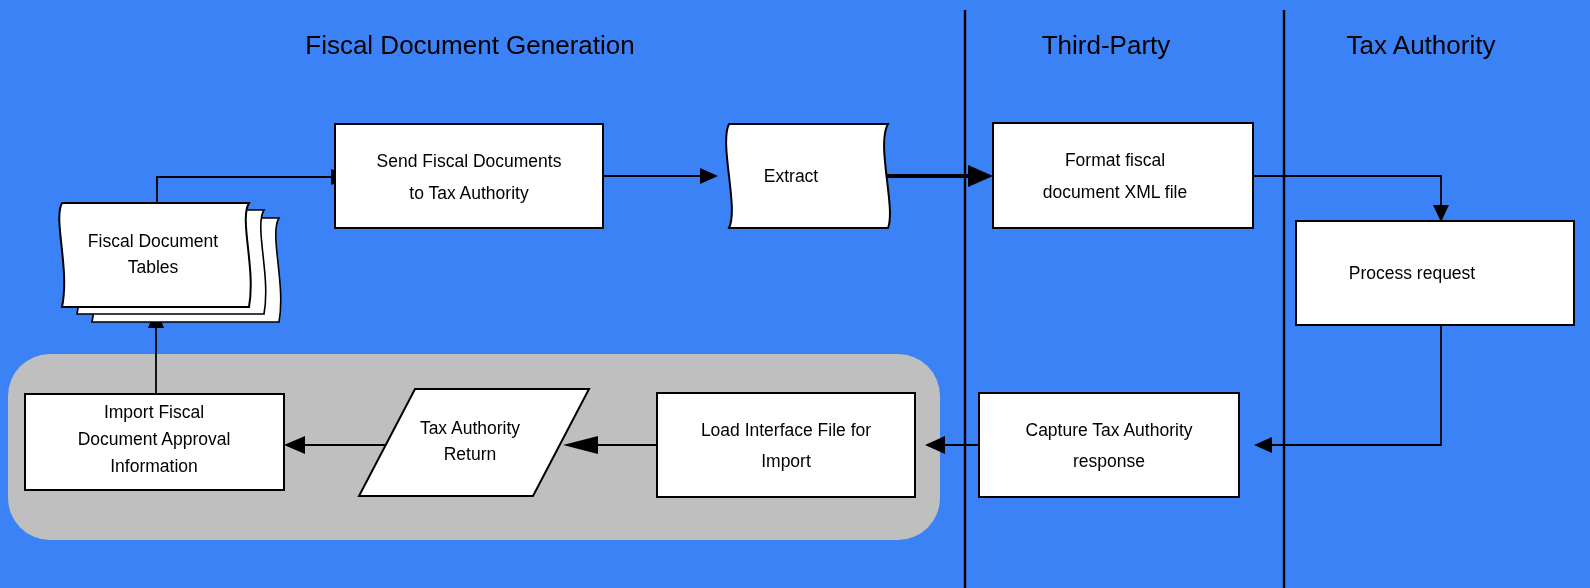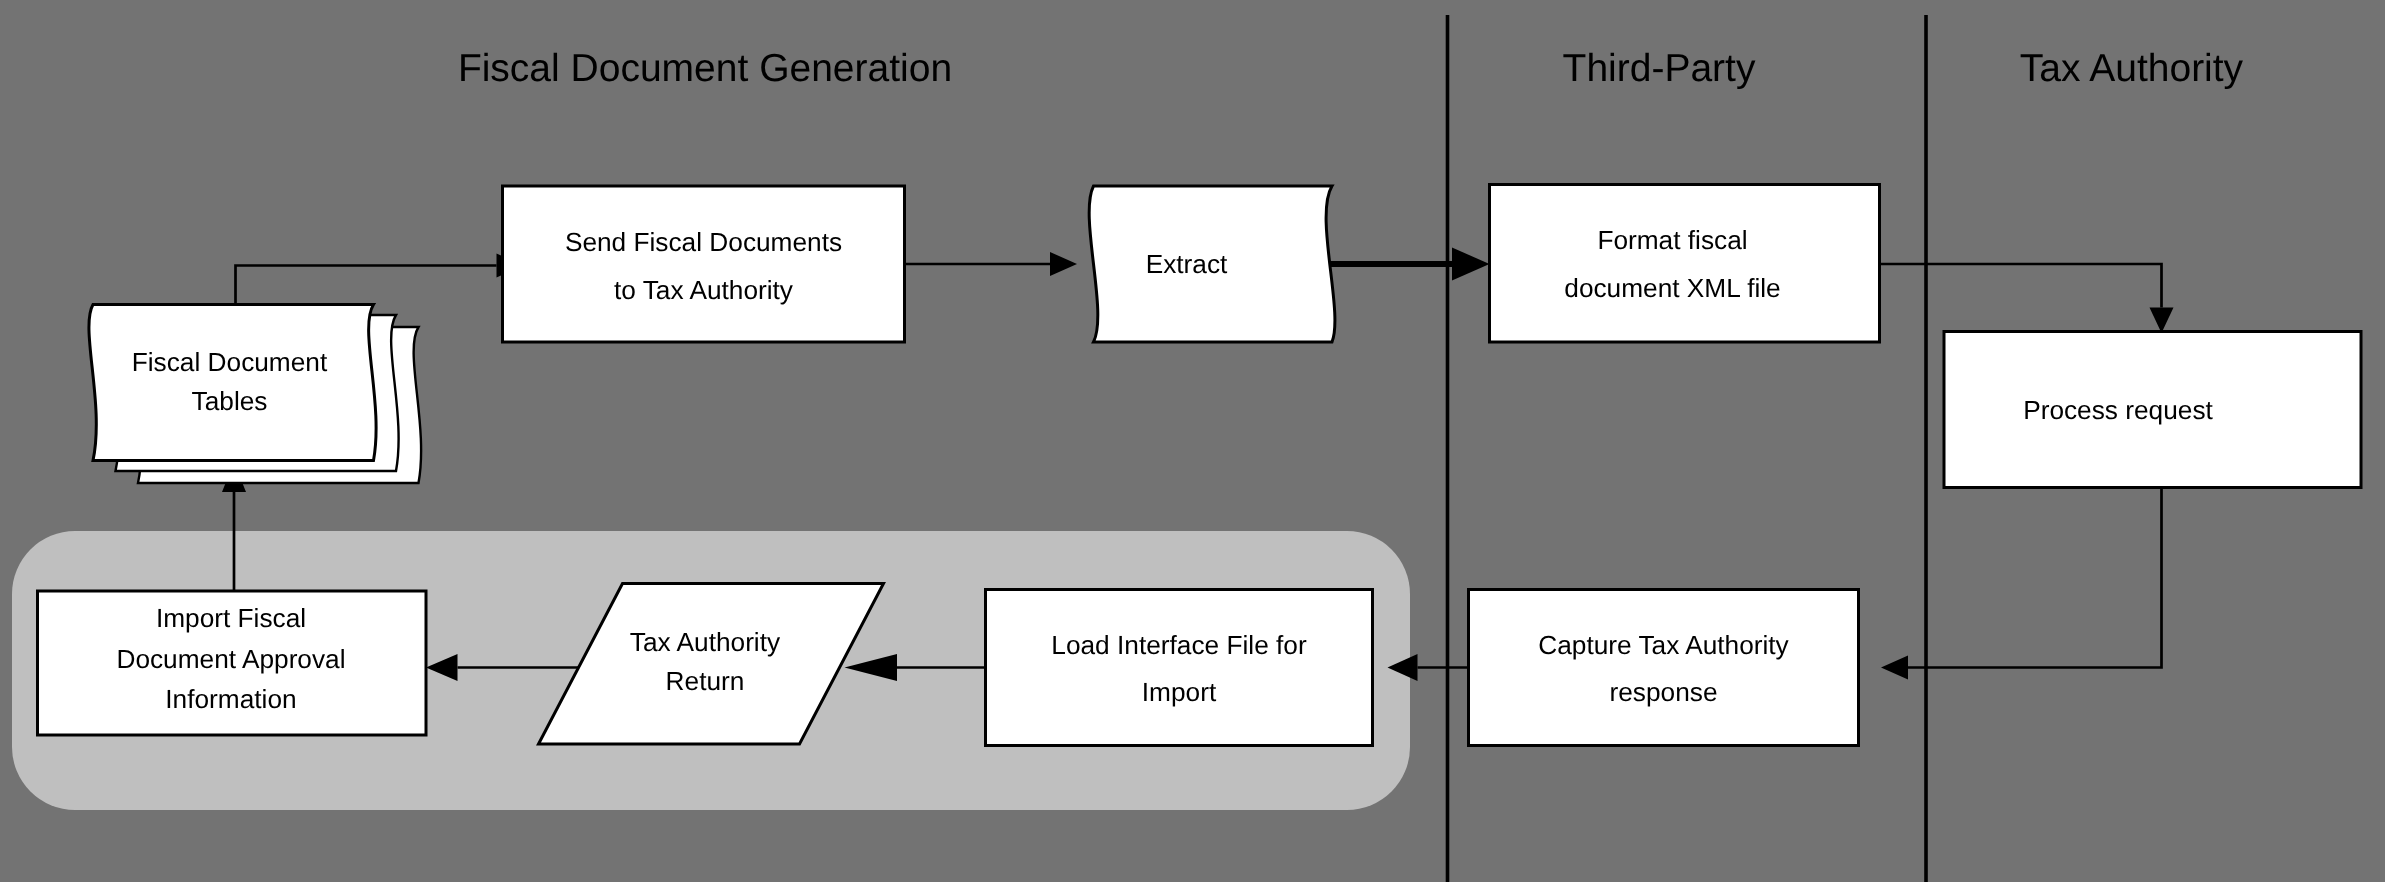--- a/index.html
+++ b/index.html
@@ -1,18 +1,18 @@
 <!DOCTYPE html>
 <html><head>
 <meta charset="utf-8">
 <style>
   html,body{margin:0;padding:0;background:#ffffff;}
   body{width:1590px;height:588px;overflow:hidden;
        font-family:"Liberation Sans","DejaVu Sans",sans-serif;}
-  #stage{position:relative;width:1590px;height:588px;background:#737373;}
+  #stage{position:relative;width:1590px;height:588px;background:#3b82f6;}
   svg{display:block;}
   .lane-title{font-size:26px;fill:#000;text-anchor:middle;
               font-family:"Liberation Sans","DejaVu Sans",sans-serif;}
   .node-text{font-size:17.5px;fill:#000;text-anchor:middle;
              font-family:"Liberation Sans","DejaVu Sans",sans-serif;}
   .shape{fill:#ffffff;stroke:#000000;stroke-width:2;}
   .shape-thin{fill:#ffffff;stroke:#000000;stroke-width:1.6;}
   .band{fill:#bfbfbf;stroke:none;}
   .divider{stroke:#000000;stroke-width:2.4;fill:none;}
   .conn{stroke:#000000;stroke-width:1.8;fill:none;}

